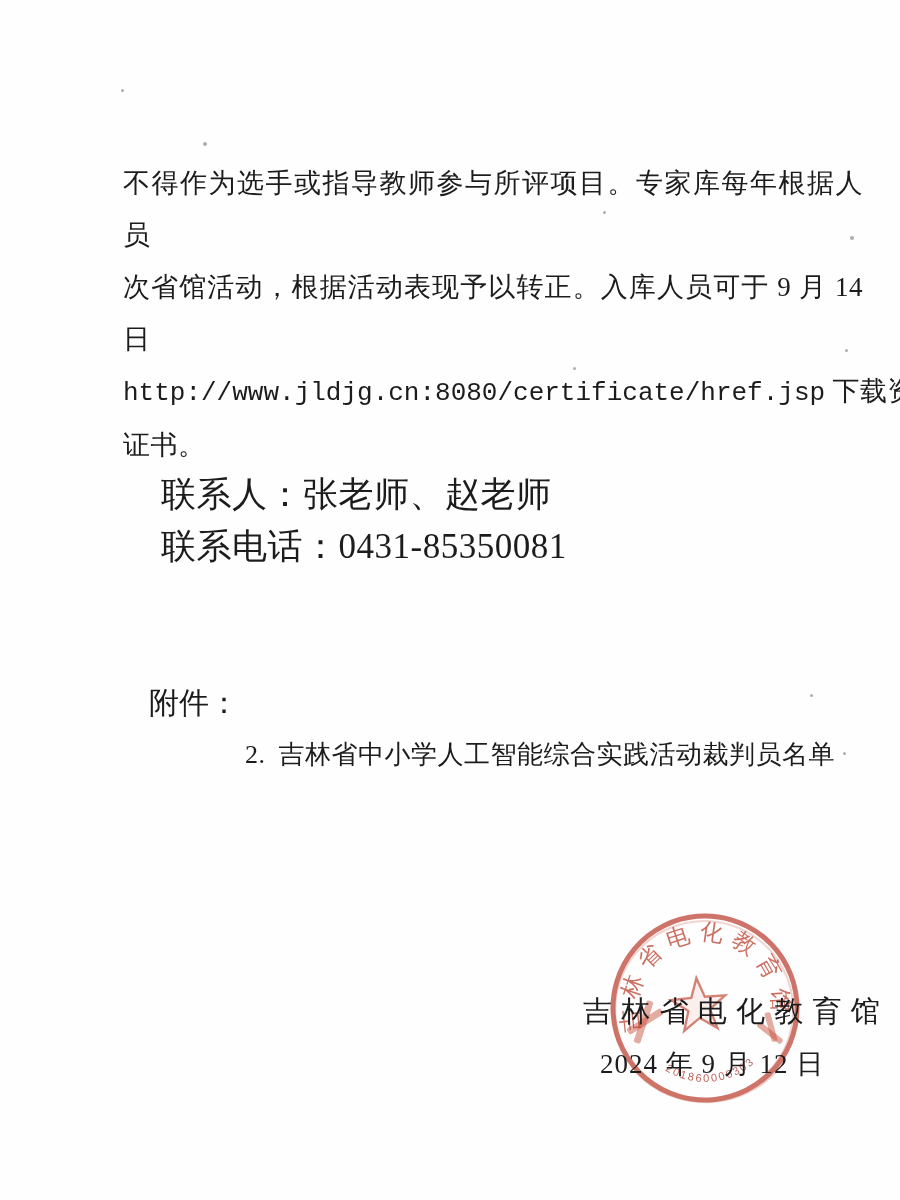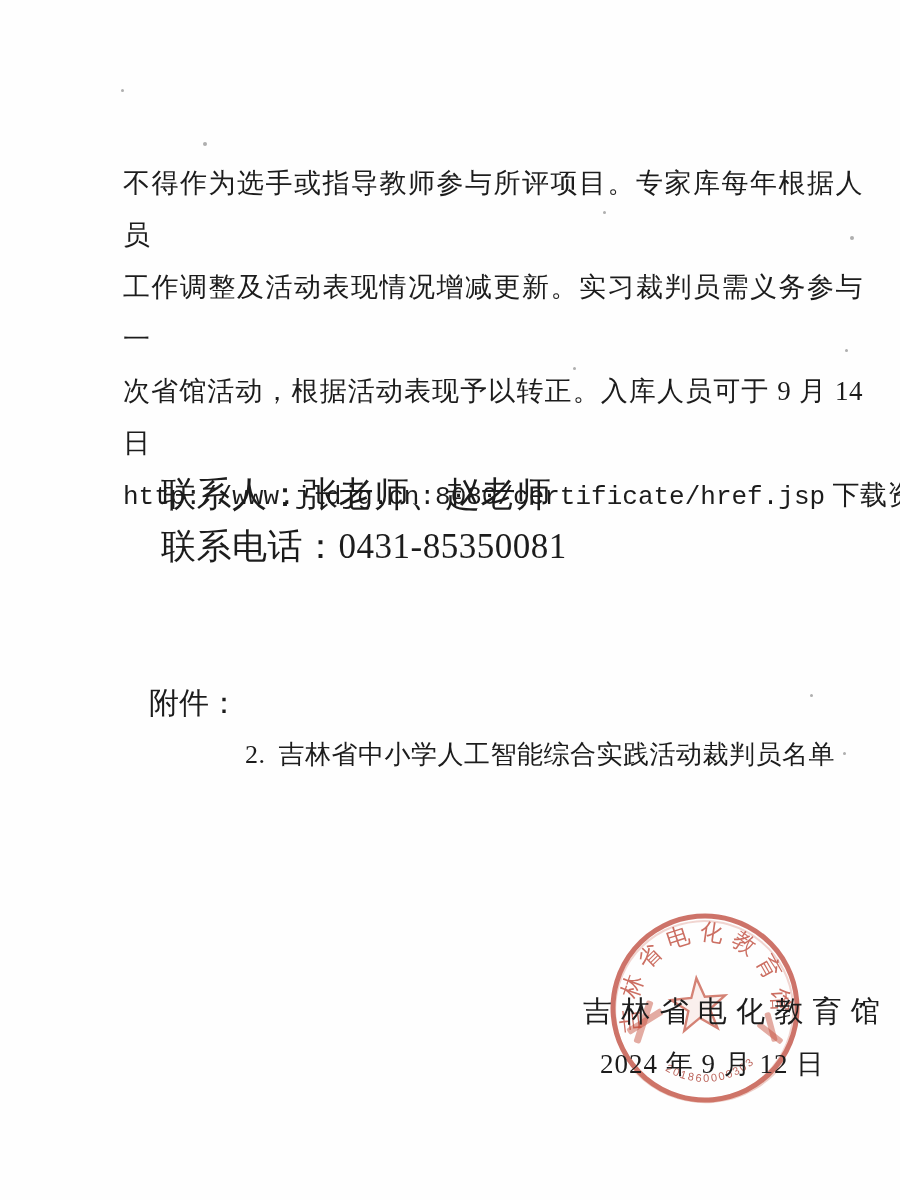--- a/index.html
+++ b/index.html
@@ -96,23 +96,23 @@
   .s7{left:810px;top:694px;width:3px;height:3px;}
   .s8{left:843px;top:752px;width:3px;height:3px;}
 </style>
 </head>
 <body>
 
 <div class="page">
 
   <div class="body-block">
     <div class="line fill">不得作为选手或指导教师参与所评项目。专家库每年根据人员</div>
-    <div class="line fill">工作调整及活动表现情况增减更新。实习裁判员需义务参与一</div>
     <div class="line fill">次省馆活动，根据活动表现予以转正。入库人员可于 9 月 14 日</div>
     <div class="line"><span class="url-text">http://www.jldjg.cn:8080/certificate/href.jsp</span><span> 下载资格</span></div>
+    <div class="line">证书。</div>
   </div>
 
   <div class="contact-block">
     <div class="line">联系人：张老师、赵老师</div>
     <div class="line">联系电话：0431-85350081</div>
   </div>
 
   <div class="attach-label">附件：</div>
   <div class="attach-items">
     <div class="attach-item line">

